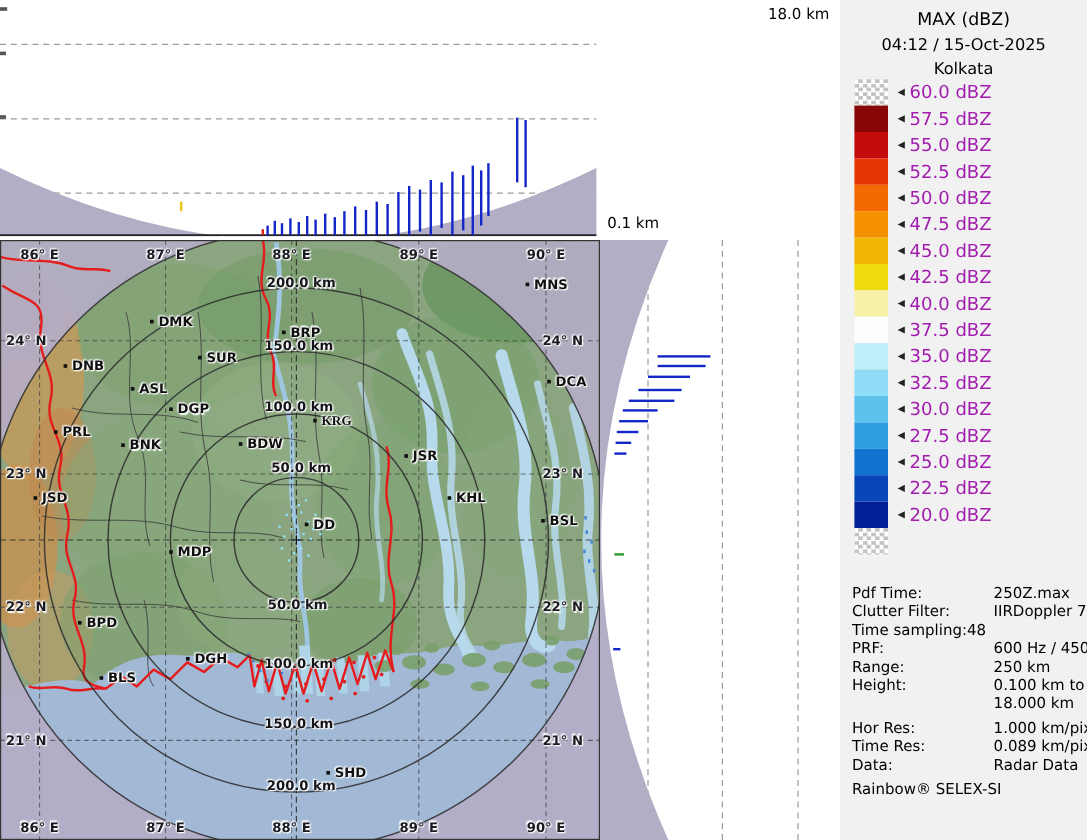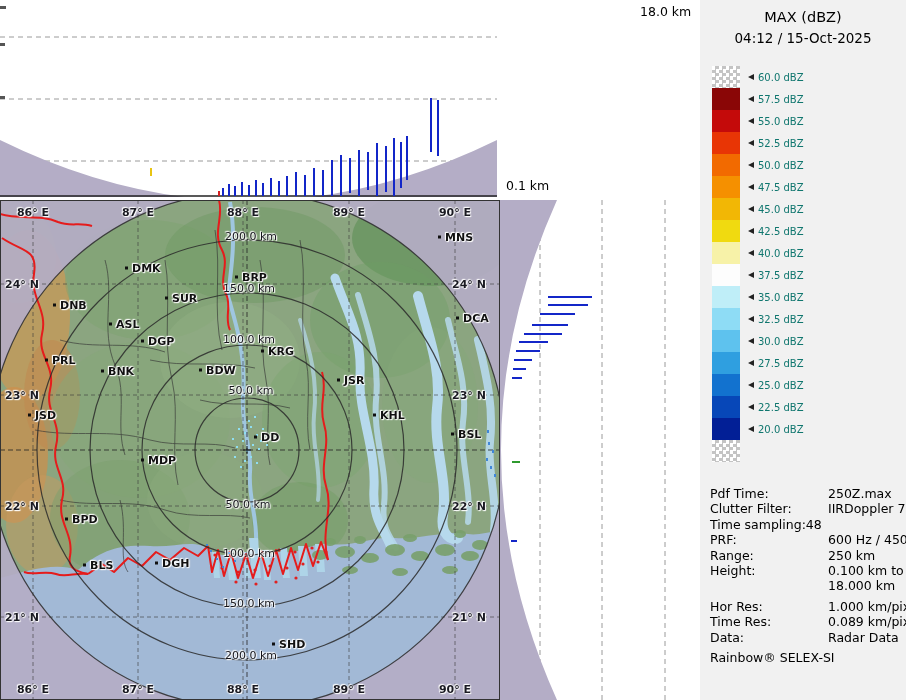--- a/index.html
+++ b/index.html
@@ -14,34 +14,34 @@
   .axis-label{position:absolute;font-size:12.5px;color:#000;white-space:nowrap}
   #label-max{left:640px;top:4px}
   #label-min{left:506px;top:178px}
   .bar-v{position:absolute;width:2px;background:#1326c8}
   .bar-h{position:absolute;height:2px;background:#1326c8}
   
   #map-labels{position:absolute;left:0;top:0;width:500px;height:500px;pointer-events:none}
   .halo{text-shadow:0 0 2px #fff,0 0 2px #fff,1px 1px 1px #fff,-1px -1px 1px #fff}
   .city{position:absolute;font-size:11px;font-weight:bold;color:#101010;transform:translateY(-50%);white-space:nowrap}
   .city .dot{display:inline-block;width:3px;height:3px;background:#101010;margin-right:4px;vertical-align:2px}
-  .ring-label{position:absolute;transform:translate(-50%,-50%);font-size:11px;font-weight:normal;color:#14141a;white-space:nowrap}
+  .ring-label{position:absolute;transform:translate(-50%,-50%);font-size:11px;font-weight:bold;color:#14141a;white-space:nowrap}
   .geo-label{position:absolute;font-size:11px;font-weight:bold;color:#1a1a22;white-space:nowrap}
   .geo-label.lon{transform:translateX(-50%)}
   .geo-label.lat{transform:translateY(-50%)}
   
   #legend-head{padding-top:7px;text-align:center;line-height:1.4;color:#000}
   #legend-title{font-size:14.5px}
   #legend-ts{font-size:13.5px;margin-top:2px}
   #legend-station{font-size:13.5px;margin-top:1px}
   #scale-list{position:absolute;left:12px;top:66px}
   .scale-row{display:flex;align-items:center;height:22px}
   .swatch{width:28px;height:22px;flex:none}
   .checker{background-image:repeating-conic-gradient(#c4c4c4 0 25%,#ffffff 0 50%);background-size:7px 7px}
-  .scale-label{margin-left:5px;font-size:10px;display:flex;align-items:center;white-space:nowrap;color:#0f766e}
+  .scale-label{margin-left:5px;font-size:15px;display:flex;align-items:center;white-space:nowrap;color:#a21caf}
   .tri{display:inline-block;width:0;height:0;border:3.5px solid transparent;border-right:6px solid #222;margin-right:4px}
   #info-list{position:absolute;left:10px;top:486px;font-size:12.5px;line-height:15.4px;width:192px;color:#000}
   .info-row{display:flex}
   .info-row.gap{margin-top:5px}
   .info-label{width:118px;flex:none}
   .info-value{flex:1;white-space:nowrap}
   #brand{position:absolute;left:10px;top:650px;font-size:12.5px;color:#000}
 </style>
 </head>
 <body>
@@ -291,33 +291,33 @@
       <rect x="0.5" y="0.5" width="499" height="499" fill="none" stroke="#333" stroke-width="1"></rect>
     </svg>
     <div id="map-labels">
         <div class="city halo" style="left: 438px; top: 37px;"><span class="dot"></span>MNS</div>
         <div class="city halo" style="left: 125px; top: 68px;"><span class="dot"></span>DMK</div>
         <div class="city halo" style="left: 235px; top: 77px;"><span class="dot"></span>BRP</div>
         <div class="city halo" style="left: 165px; top: 98px;"><span class="dot"></span>SUR</div>
         <div class="city halo" style="left: 53px; top: 105px;"><span class="dot"></span>DNB</div>
         <div class="city halo" style="left: 109px; top: 124px;"><span class="dot"></span>ASL</div>
         <div class="city halo" style="left: 141px; top: 141px;"><span class="dot"></span>DGP</div>
-        <div class="city halo" style="left: 261px; top: 151px;"><span class="dot"></span>KRG</div>
+        <div class="city halo" style="left: 261px; top: 151px; font-family: Liberation Serif, serif;"><span class="dot"></span>KRG</div>
         <div class="city halo" style="left: 456px; top: 118px;"><span class="dot"></span>DCA</div>
         <div class="city halo" style="left: 45px; top: 160px;"><span class="dot"></span>PRL</div>
         <div class="city halo" style="left: 101px; top: 171px;"><span class="dot"></span>BNK</div>
         <div class="city halo" style="left: 199px; top: 170px;"><span class="dot"></span>BDW</div>
         <div class="city halo" style="left: 337px; top: 180px;"><span class="dot"></span>JSR</div>
         <div class="city halo" style="left: 28px; top: 215px;"><span class="dot"></span>JSD</div>
         <div class="city halo" style="left: 373px; top: 215px;"><span class="dot"></span>KHL</div>
         <div class="city halo" style="left: 451px; top: 234px;"><span class="dot"></span>BSL</div>
         <div class="city halo" style="left: 254px; top: 237px;"><span class="dot"></span>DD</div>
         <div class="city halo" style="left: 141px; top: 260px;"><span class="dot"></span>MDP</div>
         <div class="city halo" style="left: 65px; top: 319px;"><span class="dot"></span>BPD</div>
-        <div class="city halo" style="left: 155px; top: 349px; margin-top: 14px;"><span class="dot"></span>DGH</div>
+        <div class="city halo" style="left: 155px; top: 349px;"><span class="dot"></span>DGH</div>
         <div class="city halo" style="left: 83px; top: 365px;"><span class="dot"></span>BLS</div>
         <div class="city halo" style="left: 243px; top: 444px; padding-left: 29px;"><span class="dot"></span>SHD</div>
         <div class="ring-label halo" style="left: 251px; top: 36px;">200.0 km</div>
         <div class="ring-label halo" style="left: 249px; top: 88px;">150.0 km</div>
         <div class="ring-label halo" style="left: 249px; top: 139px;">100.0 km</div>
         <div class="ring-label halo" style="left: 251px; top: 190px;">50.0 km</div>
         <div class="ring-label halo" style="left: 248px; top: 304px;">50.0 km</div>
         <div class="ring-label halo" style="left: 249px; top: 353px;">100.0 km</div>
         <div class="ring-label halo" style="left: 249px; top: 403px;">150.0 km</div>
         <div class="ring-label halo" style="left: 251px; top: 455px;">200.0 km</div>
@@ -339,20 +339,21 @@
         <div class="geo-label lat halo" style="left: 452px; top: 306px;">22° N</div>
         <div class="geo-label lat halo" style="left: 5px; top: 417px;">21° N</div>
         <div class="geo-label lat halo" style="left: 452px; top: 417px;">21° N</div>
       </div>
   </div>
 
   <div id="legend-panel" class="panel">
     <div id="legend-head">
       <div id="legend-title">MAX (dBZ)</div>
       <div id="legend-ts">04:12 / 15-Oct-2025</div>
+      <div id="legend-station">Kolkata</div>
     </div>
     <div id="scale-list">
         <div class="scale-row">
           <div class="swatch checker"></div>
           <div class="scale-label"><span class="tri"></span>60.0 dBZ</div>
         </div>
         <div class="scale-row">
           <div class="swatch" style="background: rgb(138, 6, 6);"></div>
           <div class="scale-label"><span class="tri"></span>57.5 dBZ</div>
         </div>

